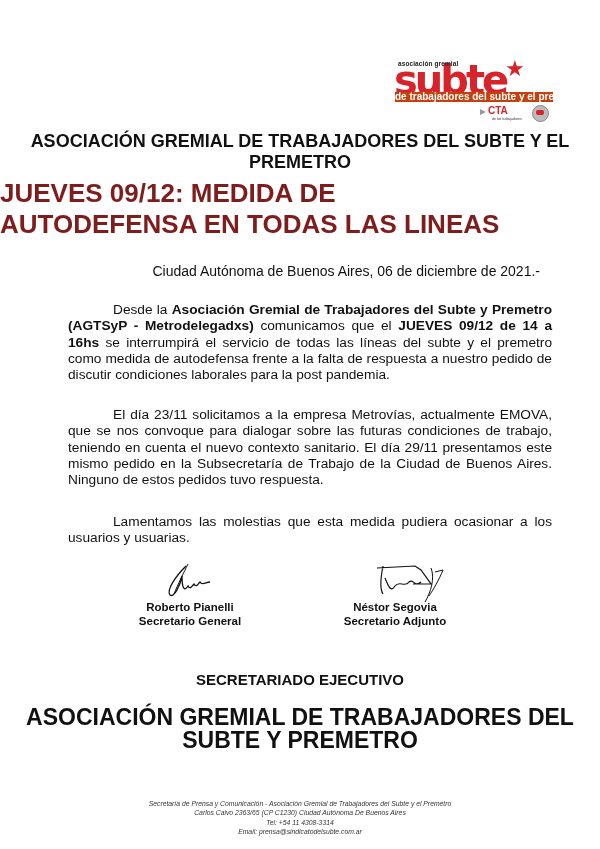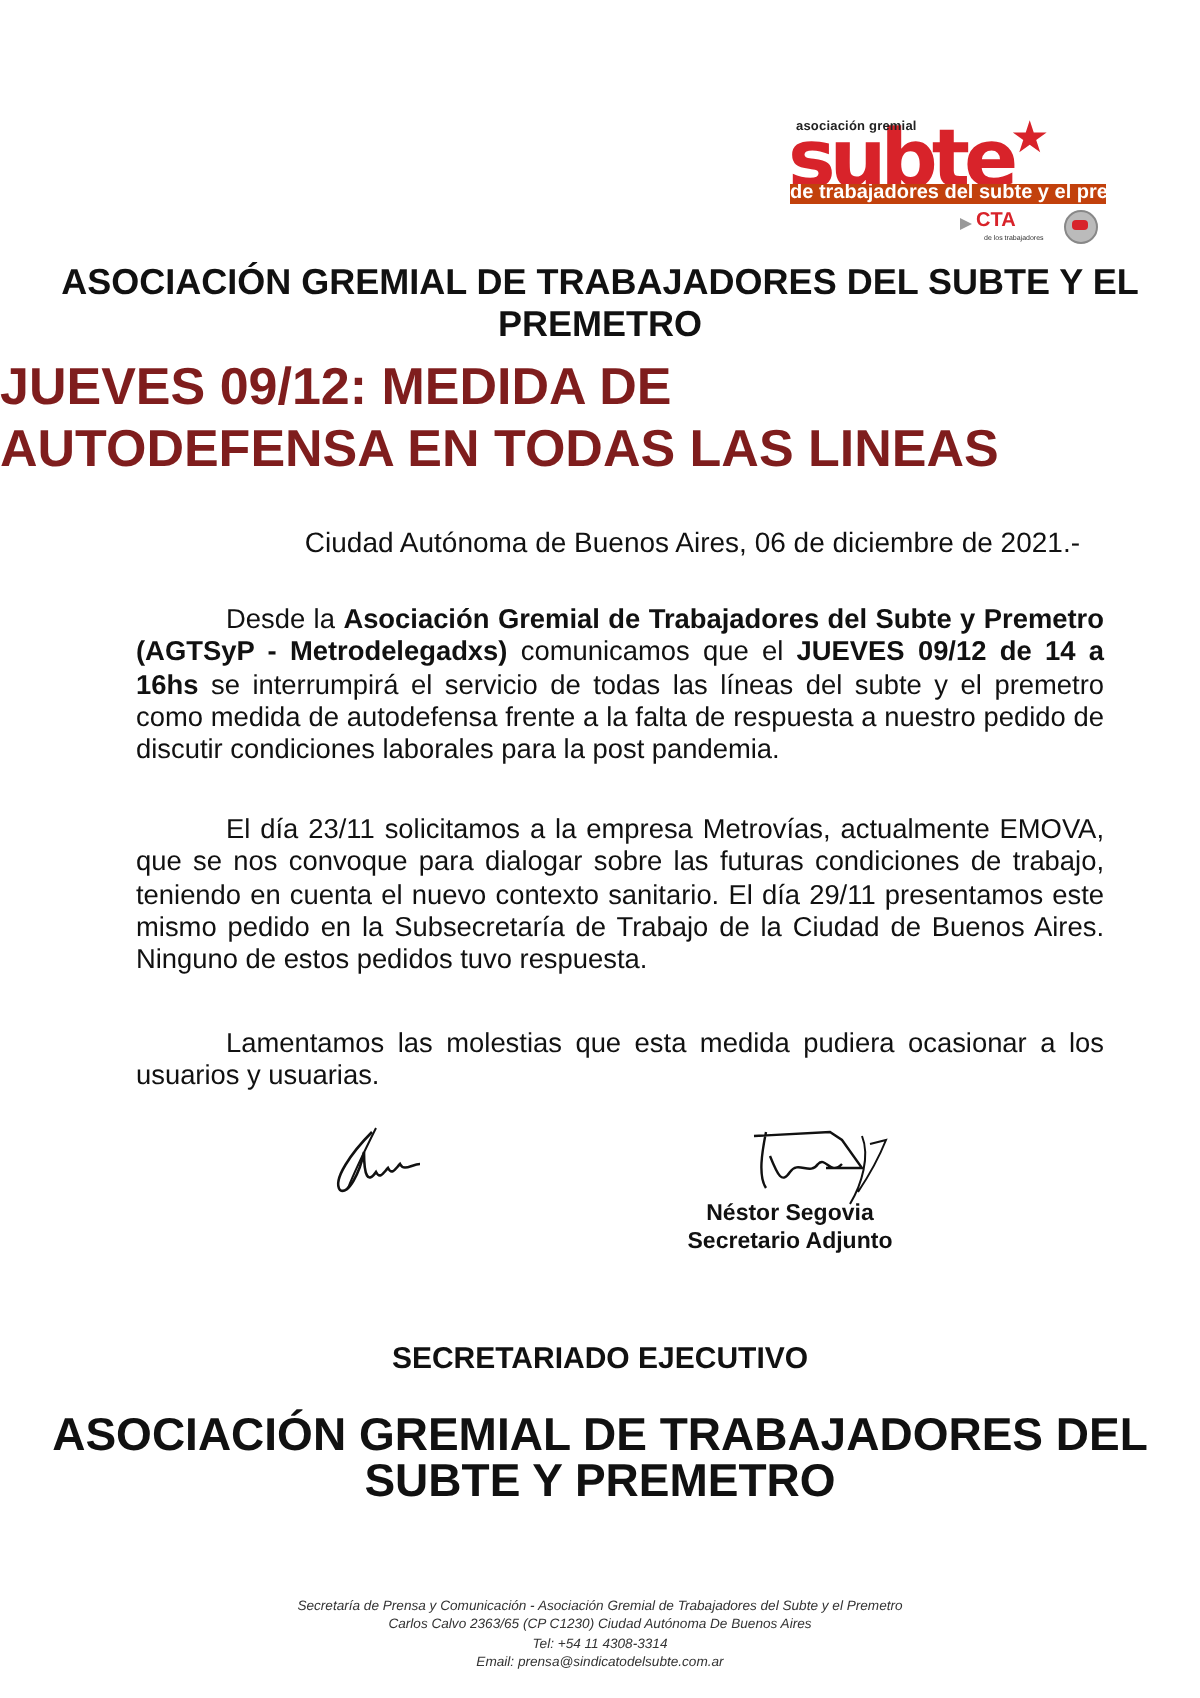--- a/index.html
+++ b/index.html
@@ -77,20 +77,24 @@
 
   <svg class="sigsvg" style="left:158px;top:562px" width="70" height="40" viewBox="0 0 70 40">
     <path d="M28 4 C18 14 8 28 12 33 C16 36 22 24 24 14 C24 26 26 30 30 24 C32 28 34 24 36 22 C38 26 40 22 42 20 C44 24 48 20 52 20" fill="none" stroke="#111" stroke-width="1.3"></path>
     <path d="M30 2 C26 10 20 22 16 32" fill="none" stroke="#111" stroke-width="1"></path>
   </svg>
   <svg class="sigsvg" style="left:375px;top:562px" width="80" height="42" viewBox="0 0 80 42">
     <path d="M2 6 L40 4 L46 8 L56 22 L38 22 M8 4 C6 14 4 26 8 32 M10 16 C14 26 16 30 20 24 C24 18 30 26 34 20 C38 16 40 26 46 20" fill="none" stroke="#111" stroke-width="1.2"></path>
     <path d="M56 6 C60 16 56 30 50 40 M60 10 L68 8 C64 18 58 28 54 34" fill="none" stroke="#111" stroke-width="1"></path>
   </svg>
 
+  <div class="sig sig1">
+    <div>Roberto Pianelli</div>
+    <div>Secretario General</div>
+  </div>
   <div class="sig sig2">
     <div>Néstor Segovia</div>
     <div>Secretario Adjunto</div>
   </div>
 
   <div class="exec">SECRETARIADO EJECUTIVO</div>
   <div class="org-footer">
     <div>ASOCIACIÓN GREMIAL DE TRABAJADORES DEL</div>
     <div>SUBTE Y PREMETRO</div>
   </div>

